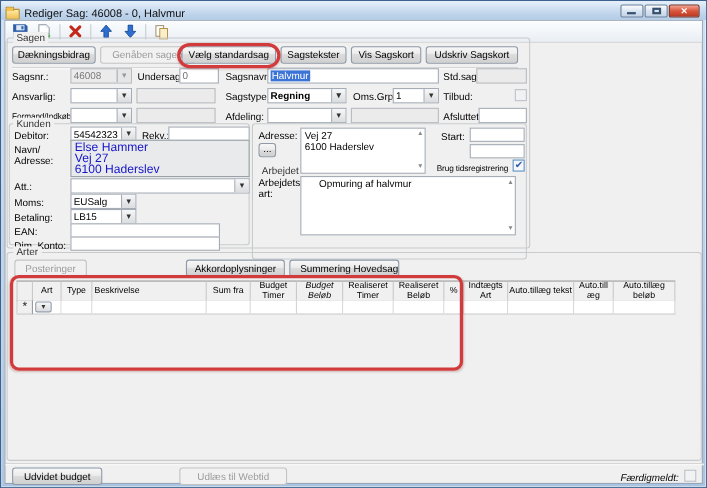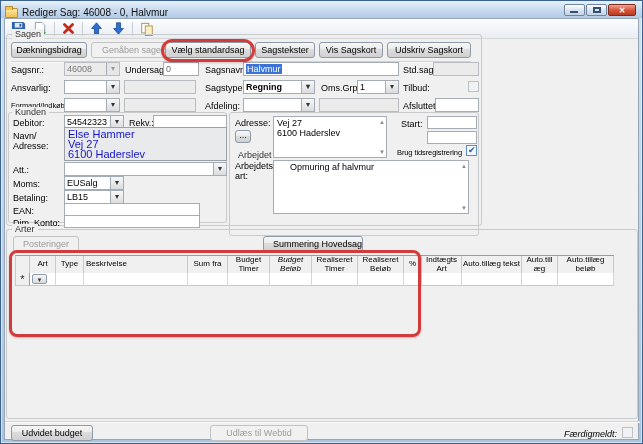--- a/index.html
+++ b/index.html
@@ -273,20 +273,21 @@
     <div class="tarea" style="left:268px;top:141px;width:196px;height:54px;padding-left:16px;">
       <div>Opmuring af halvmur</div>
       <span class="sarr" style="top:2px;">▲</span>
       <span class="sarr" style="bottom:2px;">▼</span>
     </div>
 
     <div class="group" style="left:1px;top:210px;width:632px;height:190px;">
       <span class="glabel" style="left:5px;top:-6px;">Arter</span>
     </div>
     <div class="btn dis" style="left:8px;top:217px;width:66px;">Posteringer</div>
+    <div class="btn" style="left:164px;top:217px;width:90px;">Akkordoplysninger</div>
     <div class="btn" style="left:258px;top:217px;width:100px;text-align:right;">Summering Hovedsag</div>
 
     <div class="ghead" style="left:10px;top:236px;">
       <div class="gh" style="width:14px;"></div>
       <div class="gh" style="width:26px;">Art</div>
       <div class="gh" style="width:28px;">Type</div>
       <div class="gh left" style="width:104px;">Beskrivelse</div>
       <div class="gh" style="width:40px;">Sum fra</div>
       <div class="gh" style="width:42px;">Budget Timer</div>
       <div class="gh" style="width:42px;font-style:italic;">Budget Beløb</div>
@@ -312,21 +313,21 @@
       <div class="gc" style="width:46px;"></div>
       <div class="gc" style="width:18px;"></div>
       <div class="gc" style="width:40px;"></div>
       <div class="gc" style="width:60px;"></div>
       <div class="gc" style="width:36px;"></div>
       <div class="gc" style="width:56px;"></div>
     </div>
 
     <div class="sep" style="left:0;width:635px;top:402px;"></div>
     <div class="btn" style="left:6px;top:406px;width:82px;">Udvidet budget</div>
-    <div class="btn dis" style="left:158px;top:406px;width:98px;margin-left:47px;">Udlæs til Webtid</div>
+    <div class="btn dis" style="left:158px;top:406px;width:98px;">Udlæs til Webtid</div>
     <span class="lbl" style="left:552px;top:410px;width:60px;text-align:right;font-style:italic;">Færdigmeldt:</span>
     <div class="cb flat" style="left:617px;top:408px;"></div>
 
     <div class="ann" style="left:156px;top:20px;width:94px;height:23px;border-radius:12px;"></div>
     <div class="ann" style="left:4px;top:231px;width:412px;height:87px;border-radius:8px;"></div>
 
   </div>
 </div>
 
 </body></html>

